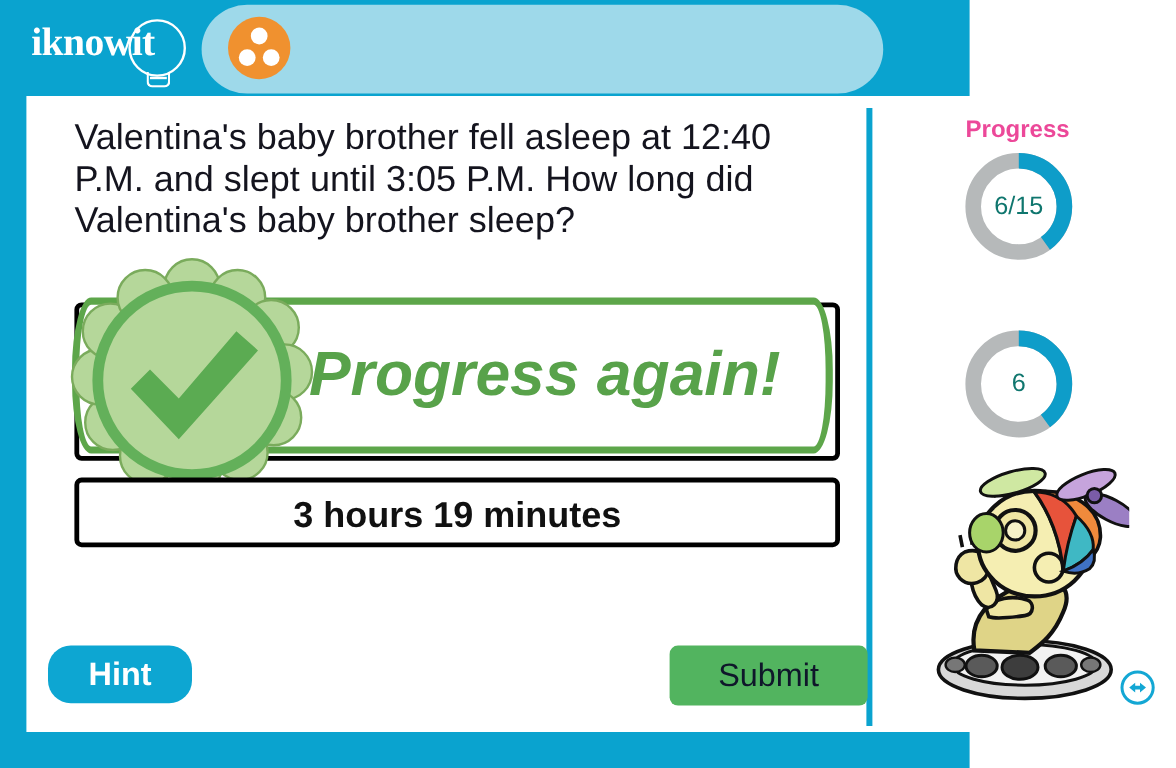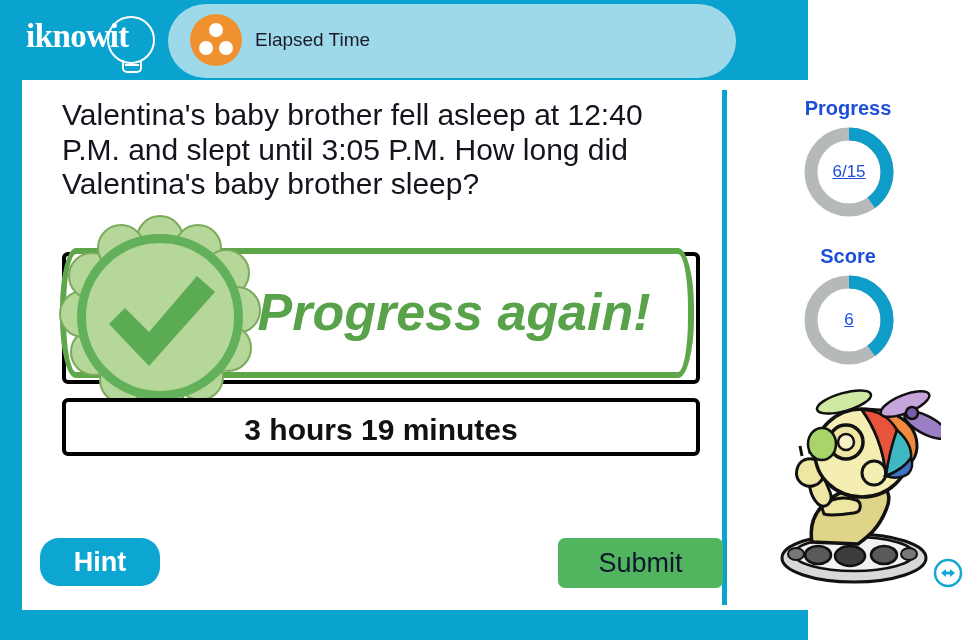--- a/index.html
+++ b/index.html
@@ -322,21 +322,21 @@
     top: 0;
     width: 220px;
     height: 530px;
   }
   .stat-label {
     position: absolute;
     width: 220px;
     text-align: center;
     font-size: 20px;
     font-weight: bold;
-    color: #1d4ed8;
+    color: #ec4899;
   }
   #progress-label { top: 17px; }
   #score-label    { top: 165px; }
 
   .ring {
     position: absolute;
     left: 63px;
     width: 96px;
     height: 96px;
   }
@@ -345,23 +345,22 @@
 
   .ring-value {
     position: absolute;
     left: 0;
     top: 0;
     width: 96px;
     height: 96px;
     display: flex;
     align-items: center;
     justify-content: center;
-    font-size: 17px;
-    color: #1d4ed8;
-    text-decoration: underline;
+    font-size: 21px;
+    color: #0f766e;
   }
 
   
   #mascot {
     position: absolute;
     left: 28px;
     top: 300px;
     width: 175px;
     height: 205px;
   }
@@ -389,21 +388,20 @@
       <div id="logo-bulb-base"></div>
       <div id="logo-bulb-line"></div>
     </div>
 
     <div id="topic-icon">
       <div class="topic-dot" id="topic-dot-top"></div>
       <div class="topic-dot" id="topic-dot-bl"></div>
       <div class="topic-dot" id="topic-dot-br"></div>
     </div>
 
-    <div id="topic-label">Elapsed Time</div>
 
     <div id="assign-button">Assign</div>
 
     <div id="menu-button">
       <div class="menu-bar"></div>
       <div class="menu-bar"></div>
       <div class="menu-bar"></div>
     </div>
   </div>
 
@@ -449,21 +447,20 @@
 
       <div class="stat-label" id="progress-label">Progress</div>
       <div class="ring" id="progress-ring">
         <svg viewBox="0 0 96 96" width="96" height="96">
           <circle cx="48" cy="48" r="38" fill="none" stroke="#b6b9ba" stroke-width="13"></circle>
           <circle id="progress-arc" cx="48" cy="48" r="38" fill="none" stroke="#0e9dc9" stroke-width="13" stroke-dasharray="95.50441666912971 143.25662500369455" transform="rotate(-90 48 48)"></circle>
         </svg>
         <div class="ring-value">6/15</div>
       </div>
 
-      <div class="stat-label" id="score-label">Score</div>
       <div class="ring" id="score-ring">
         <svg viewBox="0 0 96 96" width="96" height="96">
           <circle cx="48" cy="48" r="38" fill="none" stroke="#b6b9ba" stroke-width="13"></circle>
           <circle id="score-arc" cx="48" cy="48" r="38" fill="none" stroke="#0e9dc9" stroke-width="13" stroke-dasharray="95.50441666912971 143.25662500369455" transform="rotate(-90 48 48)"></circle>
         </svg>
         <div class="ring-value">6</div>
       </div>
 
       <svg id="mascot" viewBox="0 0 175 205">
 

